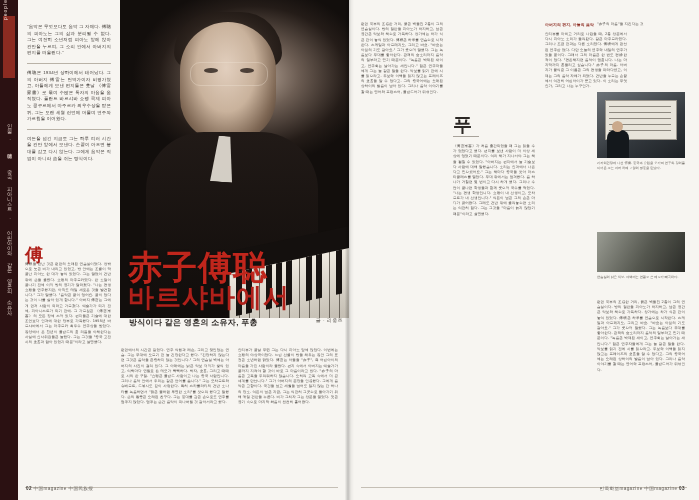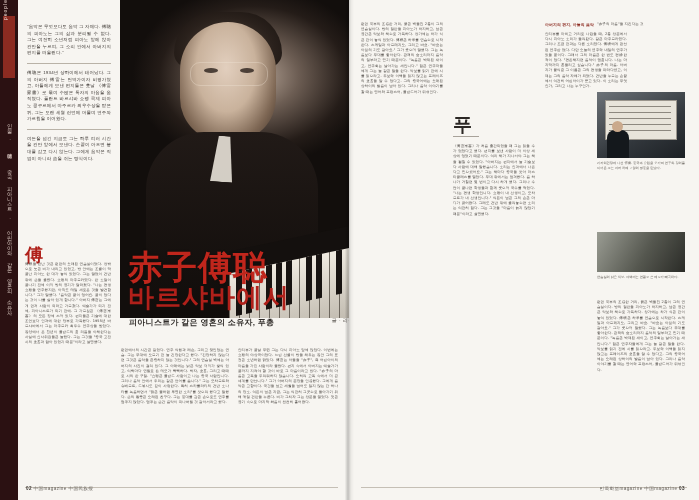--- a/index.html
+++ b/index.html
@@ -188,21 +188,20 @@
     height: 1px;
     background: #b9b2a7;
     margin: 6px 0 6px 0;
   }
   
   .title-block {
     position: absolute;
     left: 120px; top: 243px;
     width: 229px;
     height: 96px;
-    padding-left: 16px;
   }
   .title-red-1 {
     position: absolute;
     left: 8px; top: 6px;
     font-size: 34px;
     line-height: 36px;
     color: #c0261c;
     font-weight: bold;
     letter-spacing: 1px;
     font-family: "DejaVu Serif", serif;
@@ -394,21 +393,21 @@
       <div class="pq-rule"></div>
       <div>傅聰은 1934년 상하이에서 태어났다. 그의 아버지 傅雷는 번역가이자 비평가였고, 아들에게 보낸 편지들은 훗날 《傅雷家書》로 묶여 수많은 독자의 마음을 움직였다. 폴란드 바르샤바 쇼팽 국제 피아노 콩쿠르에서 마주르카 최우수상을 받은 뒤, 그는 오랜 세월 런던에 머물며 연주와 가르침을 이어왔다.</div>
       <div class="pq-rule"></div>
       <div>여든을 넘긴 지금도 그는 하루 여러 시간을 건반 앞에서 보낸다. 손끝이 아프면 붕대를 감고 다시 앉는다. 그에게 음악은 직업이 아니라 숨을 쉬는 방식이다.</div>
     </div>
 
     <div class="dropcap-left">傅</div>
     <div class="title-block">
       <div class="title-red-1">赤子傅聪</div>
       <div class="title-red-2">바르샤바에서</div>
-      <div class="title-kor">피아니스트가 같은 영혼의 소유자, 푸총</div>
+      <div class="title-kor">방식이다 같은 영혼의 소유자, 푸총</div>
       <div class="title-byline">글 · 리옹즈</div>
     </div>
 
     <div class="col cjk" style="left:25px; top:262px; width:86px; height:222px;">傅聰을 만난 것은 런던의 오래된 연습실이었다. 창밖으로 늦은 비가 내리고 있었고, 방 안에는 조율이 막 끝난 피아노 한 대가 놓여 있었다. 그는 말없이 건반 위에 손을 올렸다. 쇼팽의 마주르카였다. 한 소절이 끝나기 전에 이미 방의 공기가 달라졌다.
 
 "나는 평생 쇼팽을 연주했지만, 아직도 매일 새로운 것을 발견합니다." 그가 말했다. "음악은 끝이 없어요. 끝이 없다는 것이 나를 살아 있게 합니다."
 
 아버지 傅雷는 그에게 먼저 사람이 되라고 가르쳤다. 예술가가 되기 전에, 피아니스트가 되기 전에. 그 가르침은 《傅雷家書》의 모든 장에 스며 있다. 편지들은 기술에 대한 조언보다 인격에 대한 당부로 가득했다.
 
 1955년 바르샤바에서 그는 마주르카 최우수 연주상을 받았다. 동양에서 온 청년이 폴란드의 춤 리듬을 이해한다는 사실에 심사위원들은 놀랐다. 그는 그것을 "중국 고전시의 호흡과 닮아 있었기 때문"이라고 설명했다.</div>

